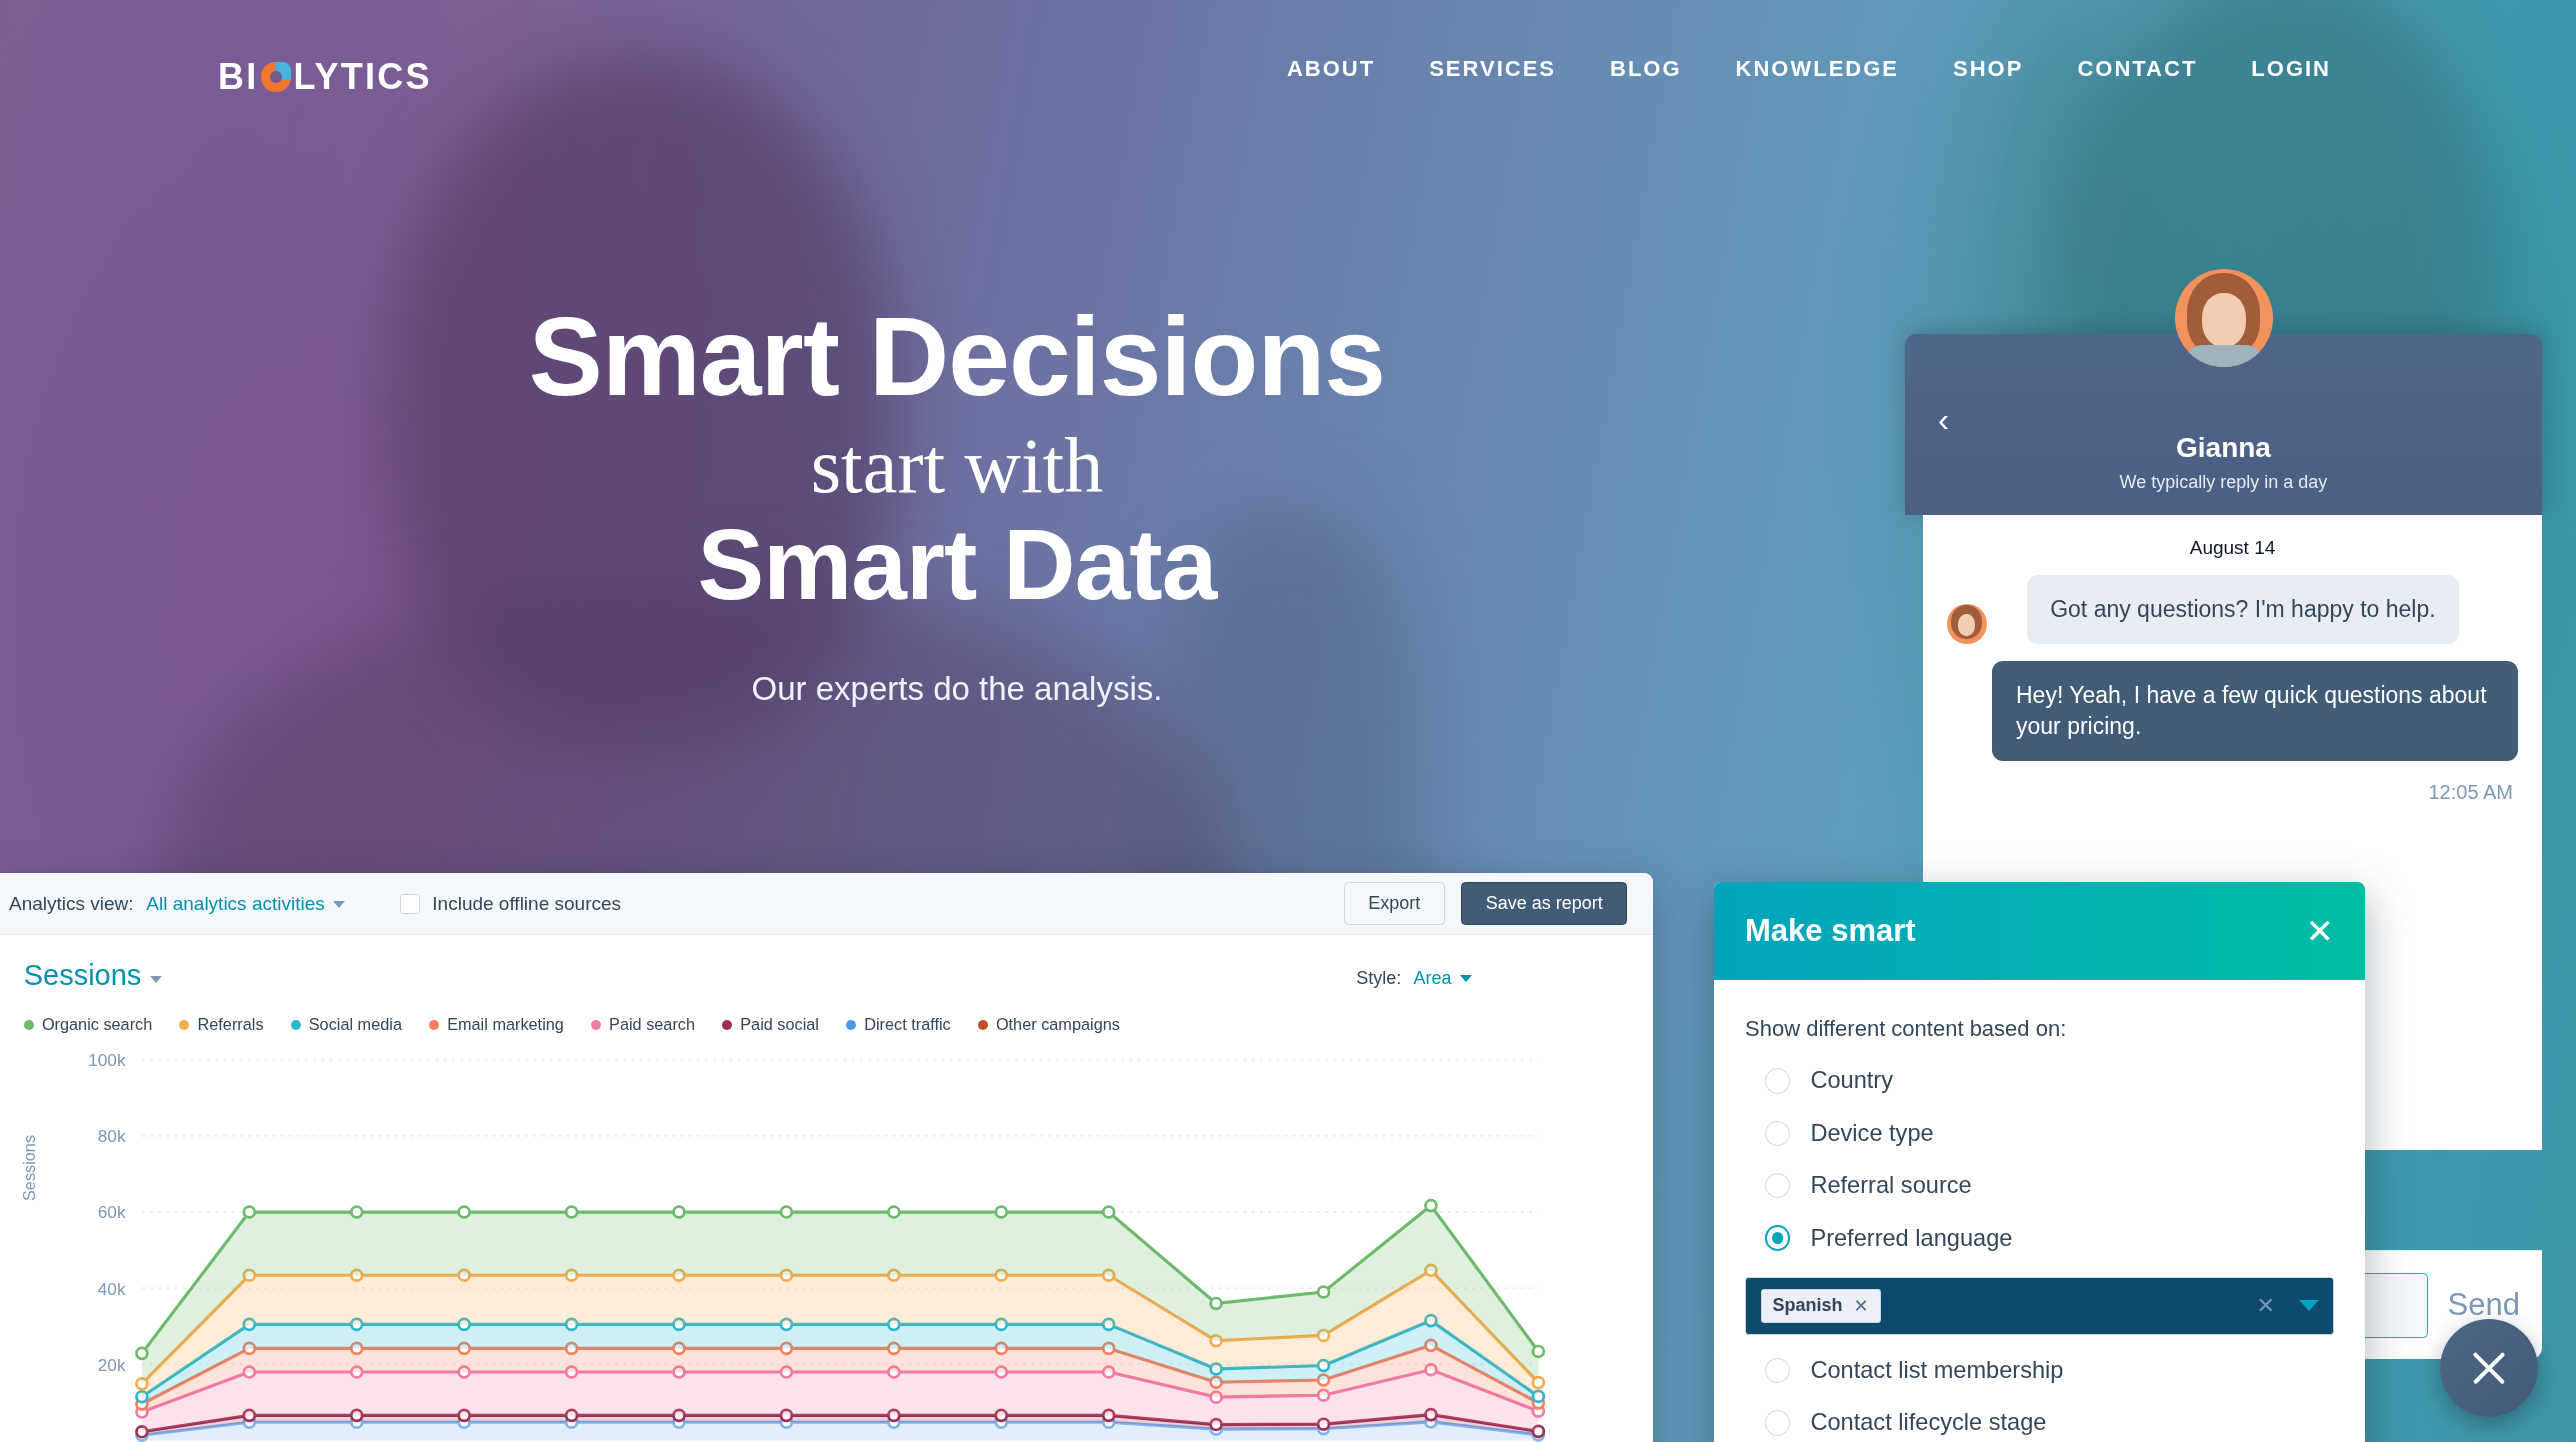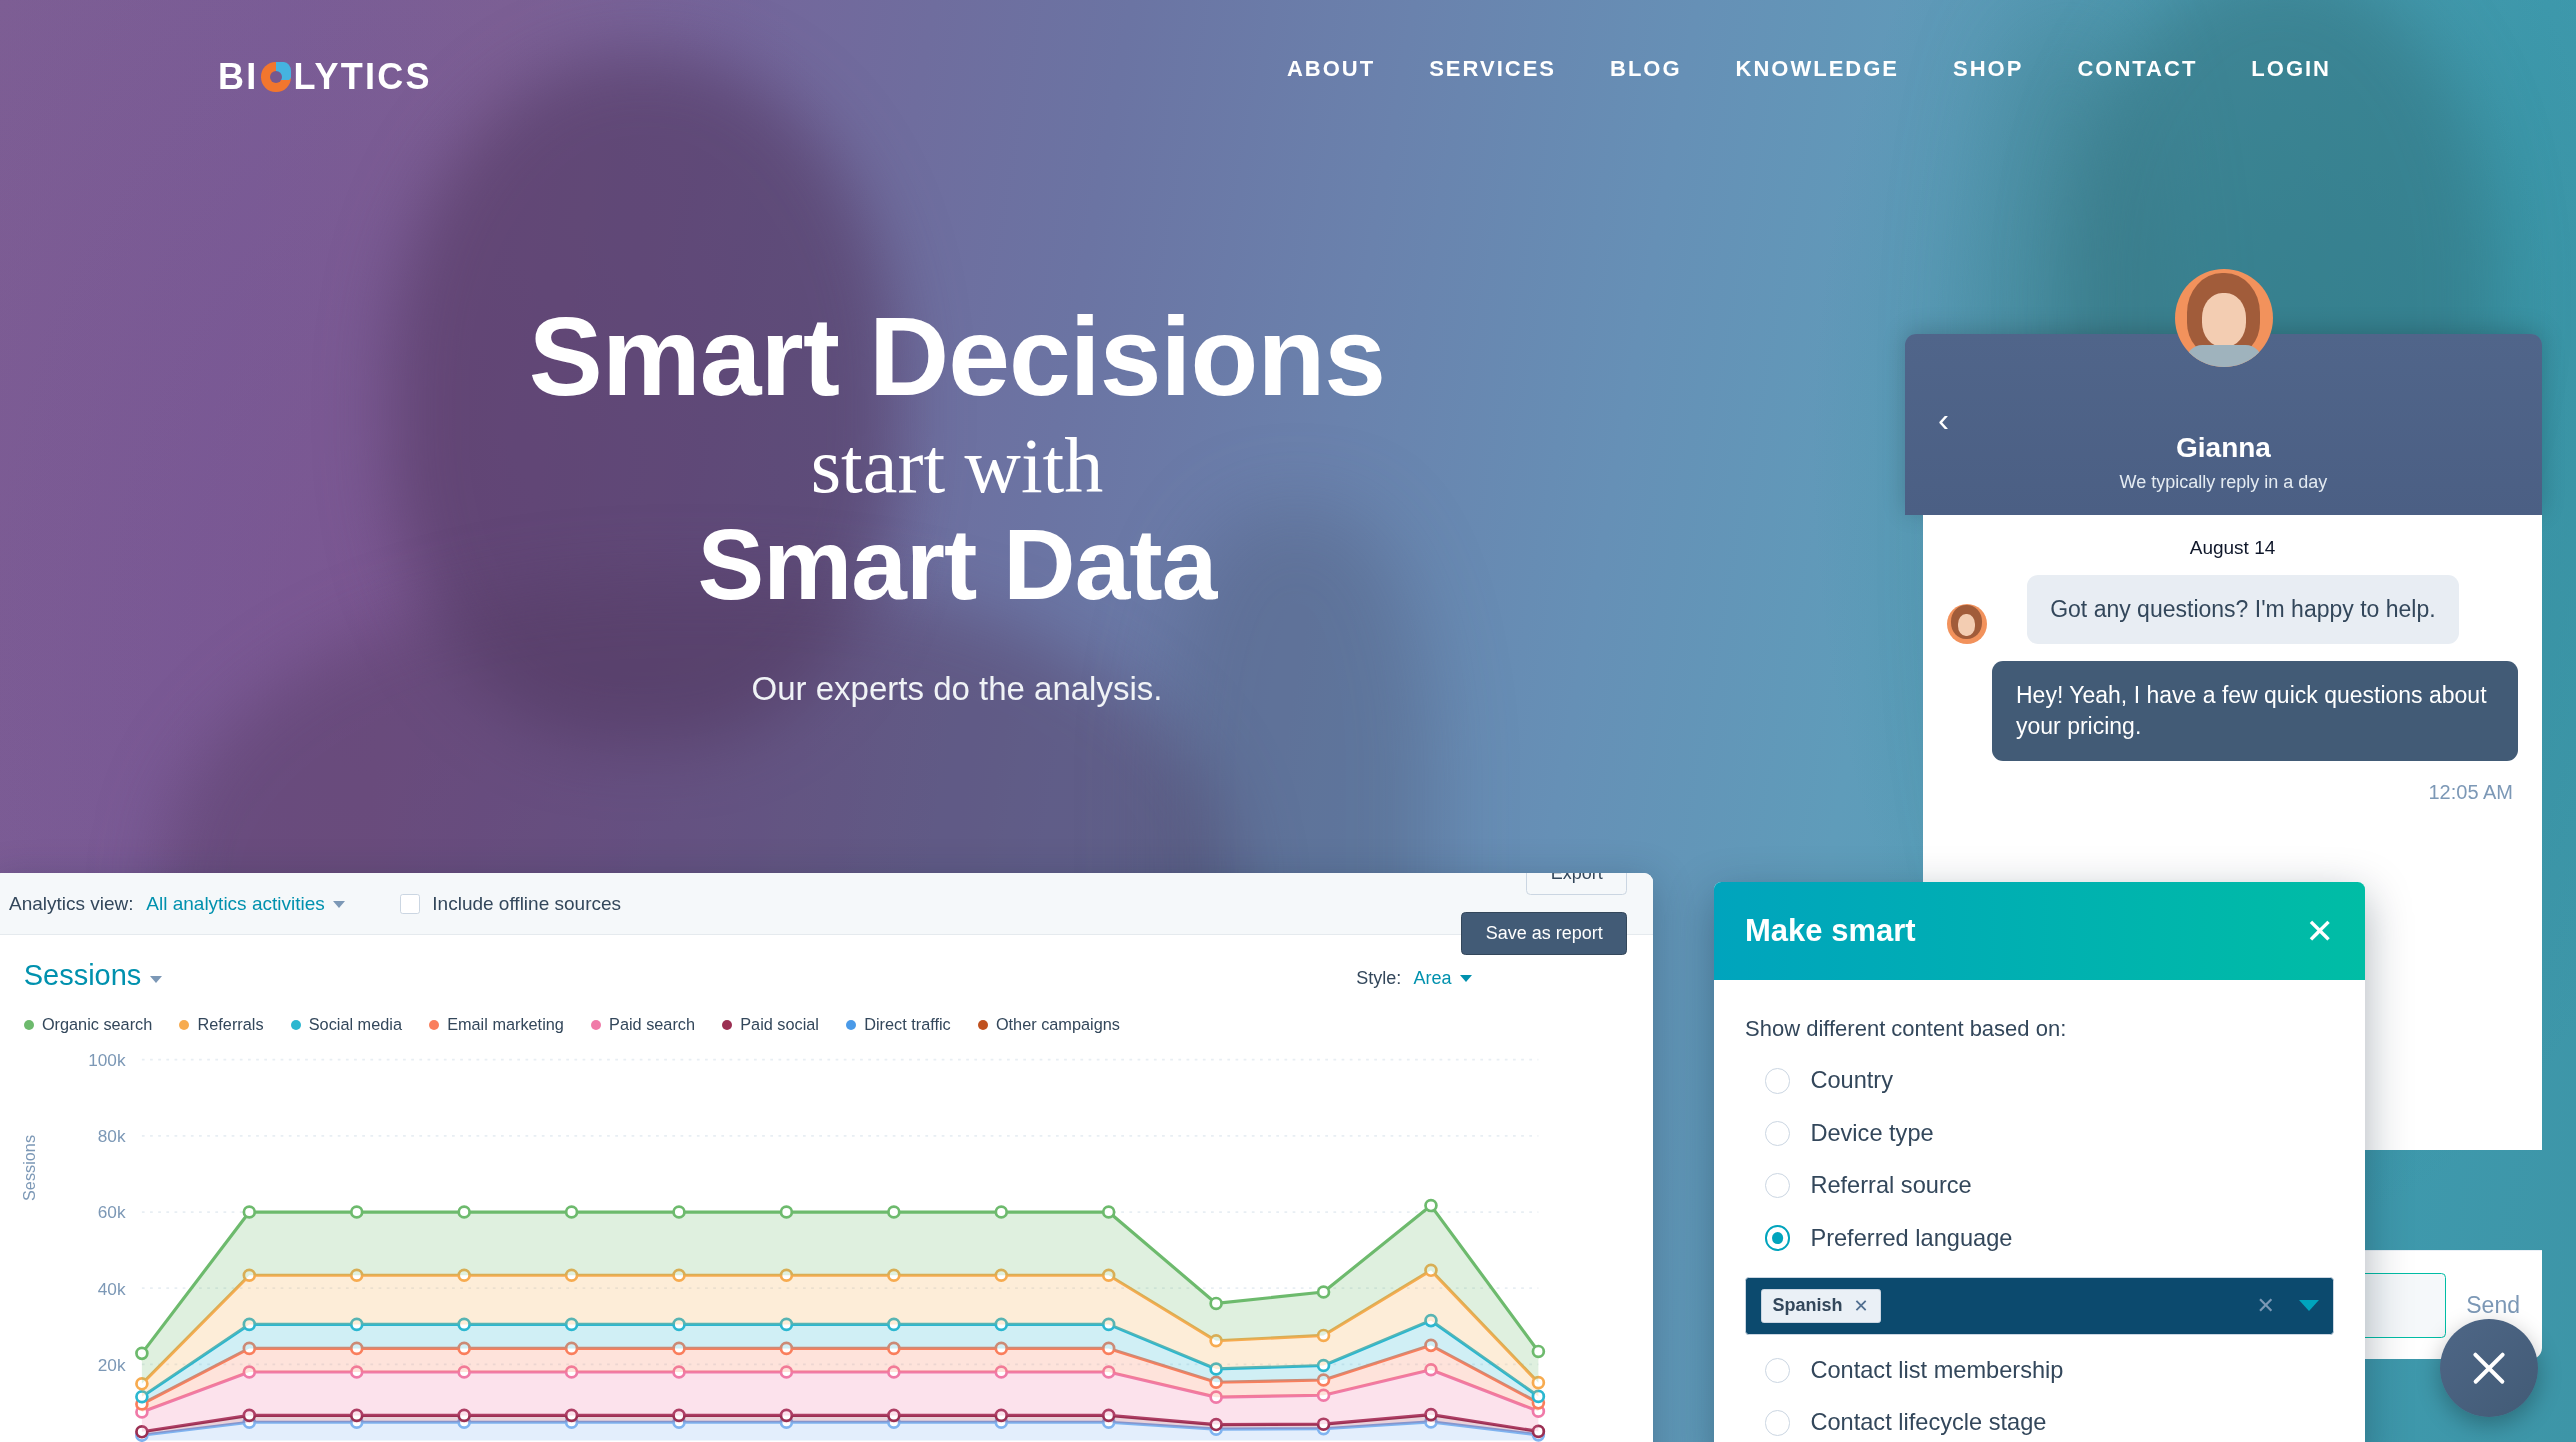--- a/index.html
+++ b/index.html
@@ -44,21 +44,21 @@
     background:#ffffff; border-radius:9px; box-shadow:0 9px 40px rgba(20,40,60,.30); z-index:20; overflow:hidden;
   }
   .ap-toolbar { height:62px; background:#f5f8fa; border-bottom:0.9px solid #e5eaee; display:flex; align-items:center; padding:0 25.4px 0 16.3px; }
   .ap-toolbar .lbl { font-size:19px; color:#33475b; }
   .ap-toolbar .link { font-size:19px; color:#0091ae; margin-left:12.7px; cursor:pointer; }
   .caret { display:inline-block; width:0;height:0;border-left:6.3px solid transparent;border-right:6.3px solid transparent;border-top:7.3px solid #7c98b6; margin-left:8.2px; vertical-align:1.8px;}
   .caret.teal { border-top-color:#0091ae; }
   .chk-wrap { display:flex; align-items:center; margin-left:42px; }
   .chk { width:20px;height:20px;border:1.8px solid #cbd6e2;border-radius:2.7px;background:#fff;}
   .chk-wrap span { font-size:19px;color:#33475b;margin-left:12.7px;}
-  .ap-actions { margin-left:auto; display:flex; gap:16.3px; align-items:flex-end;flex-direction:column; }
+  .ap-actions { margin-left:auto; display:flex; gap:16.3px; align-items:center; }
   .btn { border-radius:4.5px; font-size:18px; padding:10px 23.6px; cursor:pointer; }
   .btn.ghost { background:#f5f8fa; border:0.9px solid #cbd6e2; color:#33475b; }
   .btn.primary { background:#425b76; border:0.9px solid #33475b; color:#fff; }
 
   .ap-body { padding:23.6px 31px 0 31px; position:relative; height:calc(100% - 62px); }
   .chart-title { font-size:29px; color:#0091ae; font-weight:400; display:inline-block; }
   .style-ctl { position:absolute; right:181px; top:33px; font-size:18px; color:#33475b; }
   .style-ctl .val { color:#0091ae; margin-left:7.3px; }
 
   .legend { margin-top:23.6px; display:flex; gap:0; flex-wrap:nowrap; }
@@ -88,21 +88,21 @@
   .msg-ava { width:40px;height:40px;border-radius:50%;background:#f2925c;margin-right:11px;flex:0 0 auto; overflow:hidden; position:relative;}
   .msg-ava .h { position:absolute; left:4.5px;top:0.9px;width:31px;height:34px;border-radius:48%;background:#a15c3a;}
   .msg-ava .f { position:absolute; left:11.8px;top:10px;width:17px;height:22px;border-radius:46%;background:#f3cdb2;}
   .bubble { border-radius:11px; padding:19px 23.6px; font-size:23px; line-height:1.35; max-width:490px;}
   .bubble.in { background:#e8edf3; color:#33475b;margin-left:29px; }
   .bubble.out { background:#425b76; color:#fff; max-width:526px; }
   .msg-row.out { justify-content:flex-end; padding-right:23.6px; }
   .msg-time { text-align:right; padding:3.6px 29px 0 0; font-size:20px; color:#7c98b6; }
   .chat-compose { position:absolute; left:18px; top:916px; width:619px; height:109px; background:#fff; border-top:0.9px solid #eaf0f6; border-radius:0 0 11px 11px; display:flex; align-items:center; padding:0 22px;}
   .compose-input { flex:1; height:65px; border:1.8px solid #00bda5; border-radius:4.5px; background:#f5f8fa; }
-  .compose-send { margin-left:20px; font-size:23px; color:#7c98b6; cursor:pointer; }
+  .compose-send { margin-left:20px; font-size:31px; color:#7c98b6; cursor:pointer; }
 
   
   .modal {
     position:absolute; left:1714px; top:882px; width:651px; height:581px; background:#fff;
     border-radius:7.3px; box-shadow:0 14.5px 45px rgba(10,30,50,.34); z-index:40; overflow:hidden;
   }
   .modal-head { height:98px; background:linear-gradient(90deg,#00a4bd,#00bda5); display:flex; align-items:center; padding:0 31px; }
   .modal-title { color:#fff; font-size:31px; font-weight:bold; }
   .modal-x { margin-left:auto; color:#fff; font-size:34px; cursor:pointer; line-height:1; }
   .modal-body { padding:36px 31px 0 31px; }

